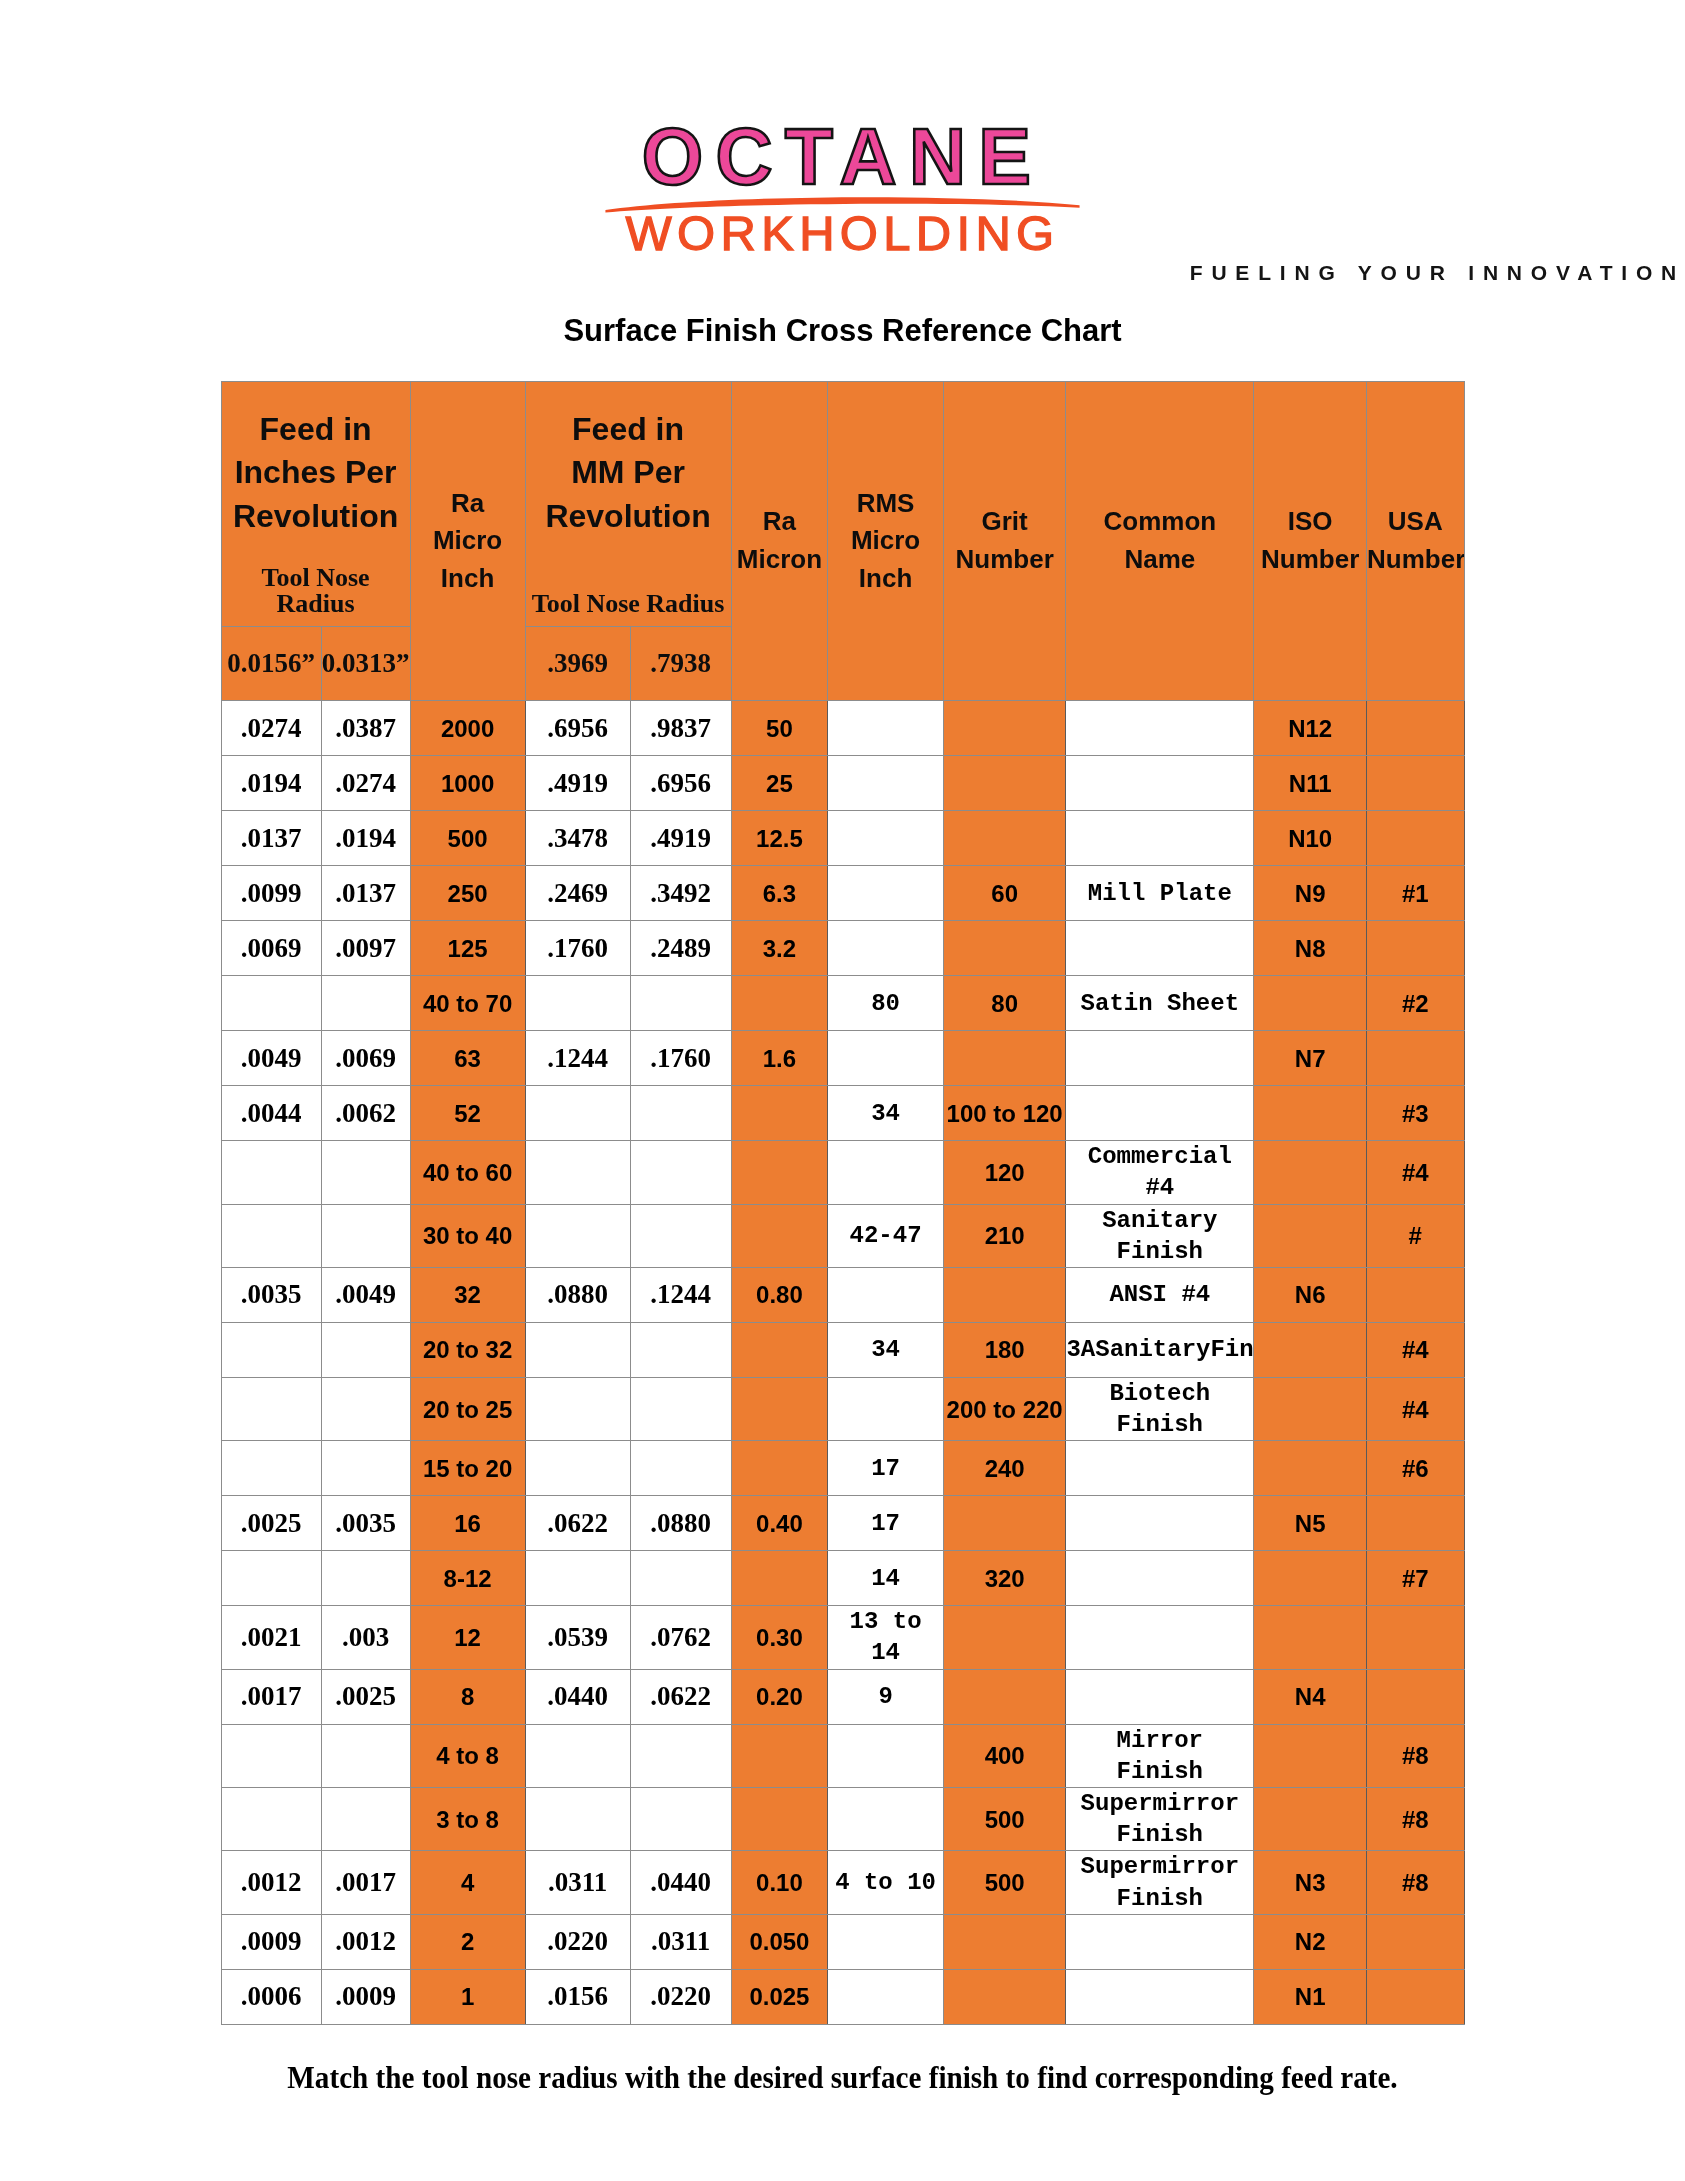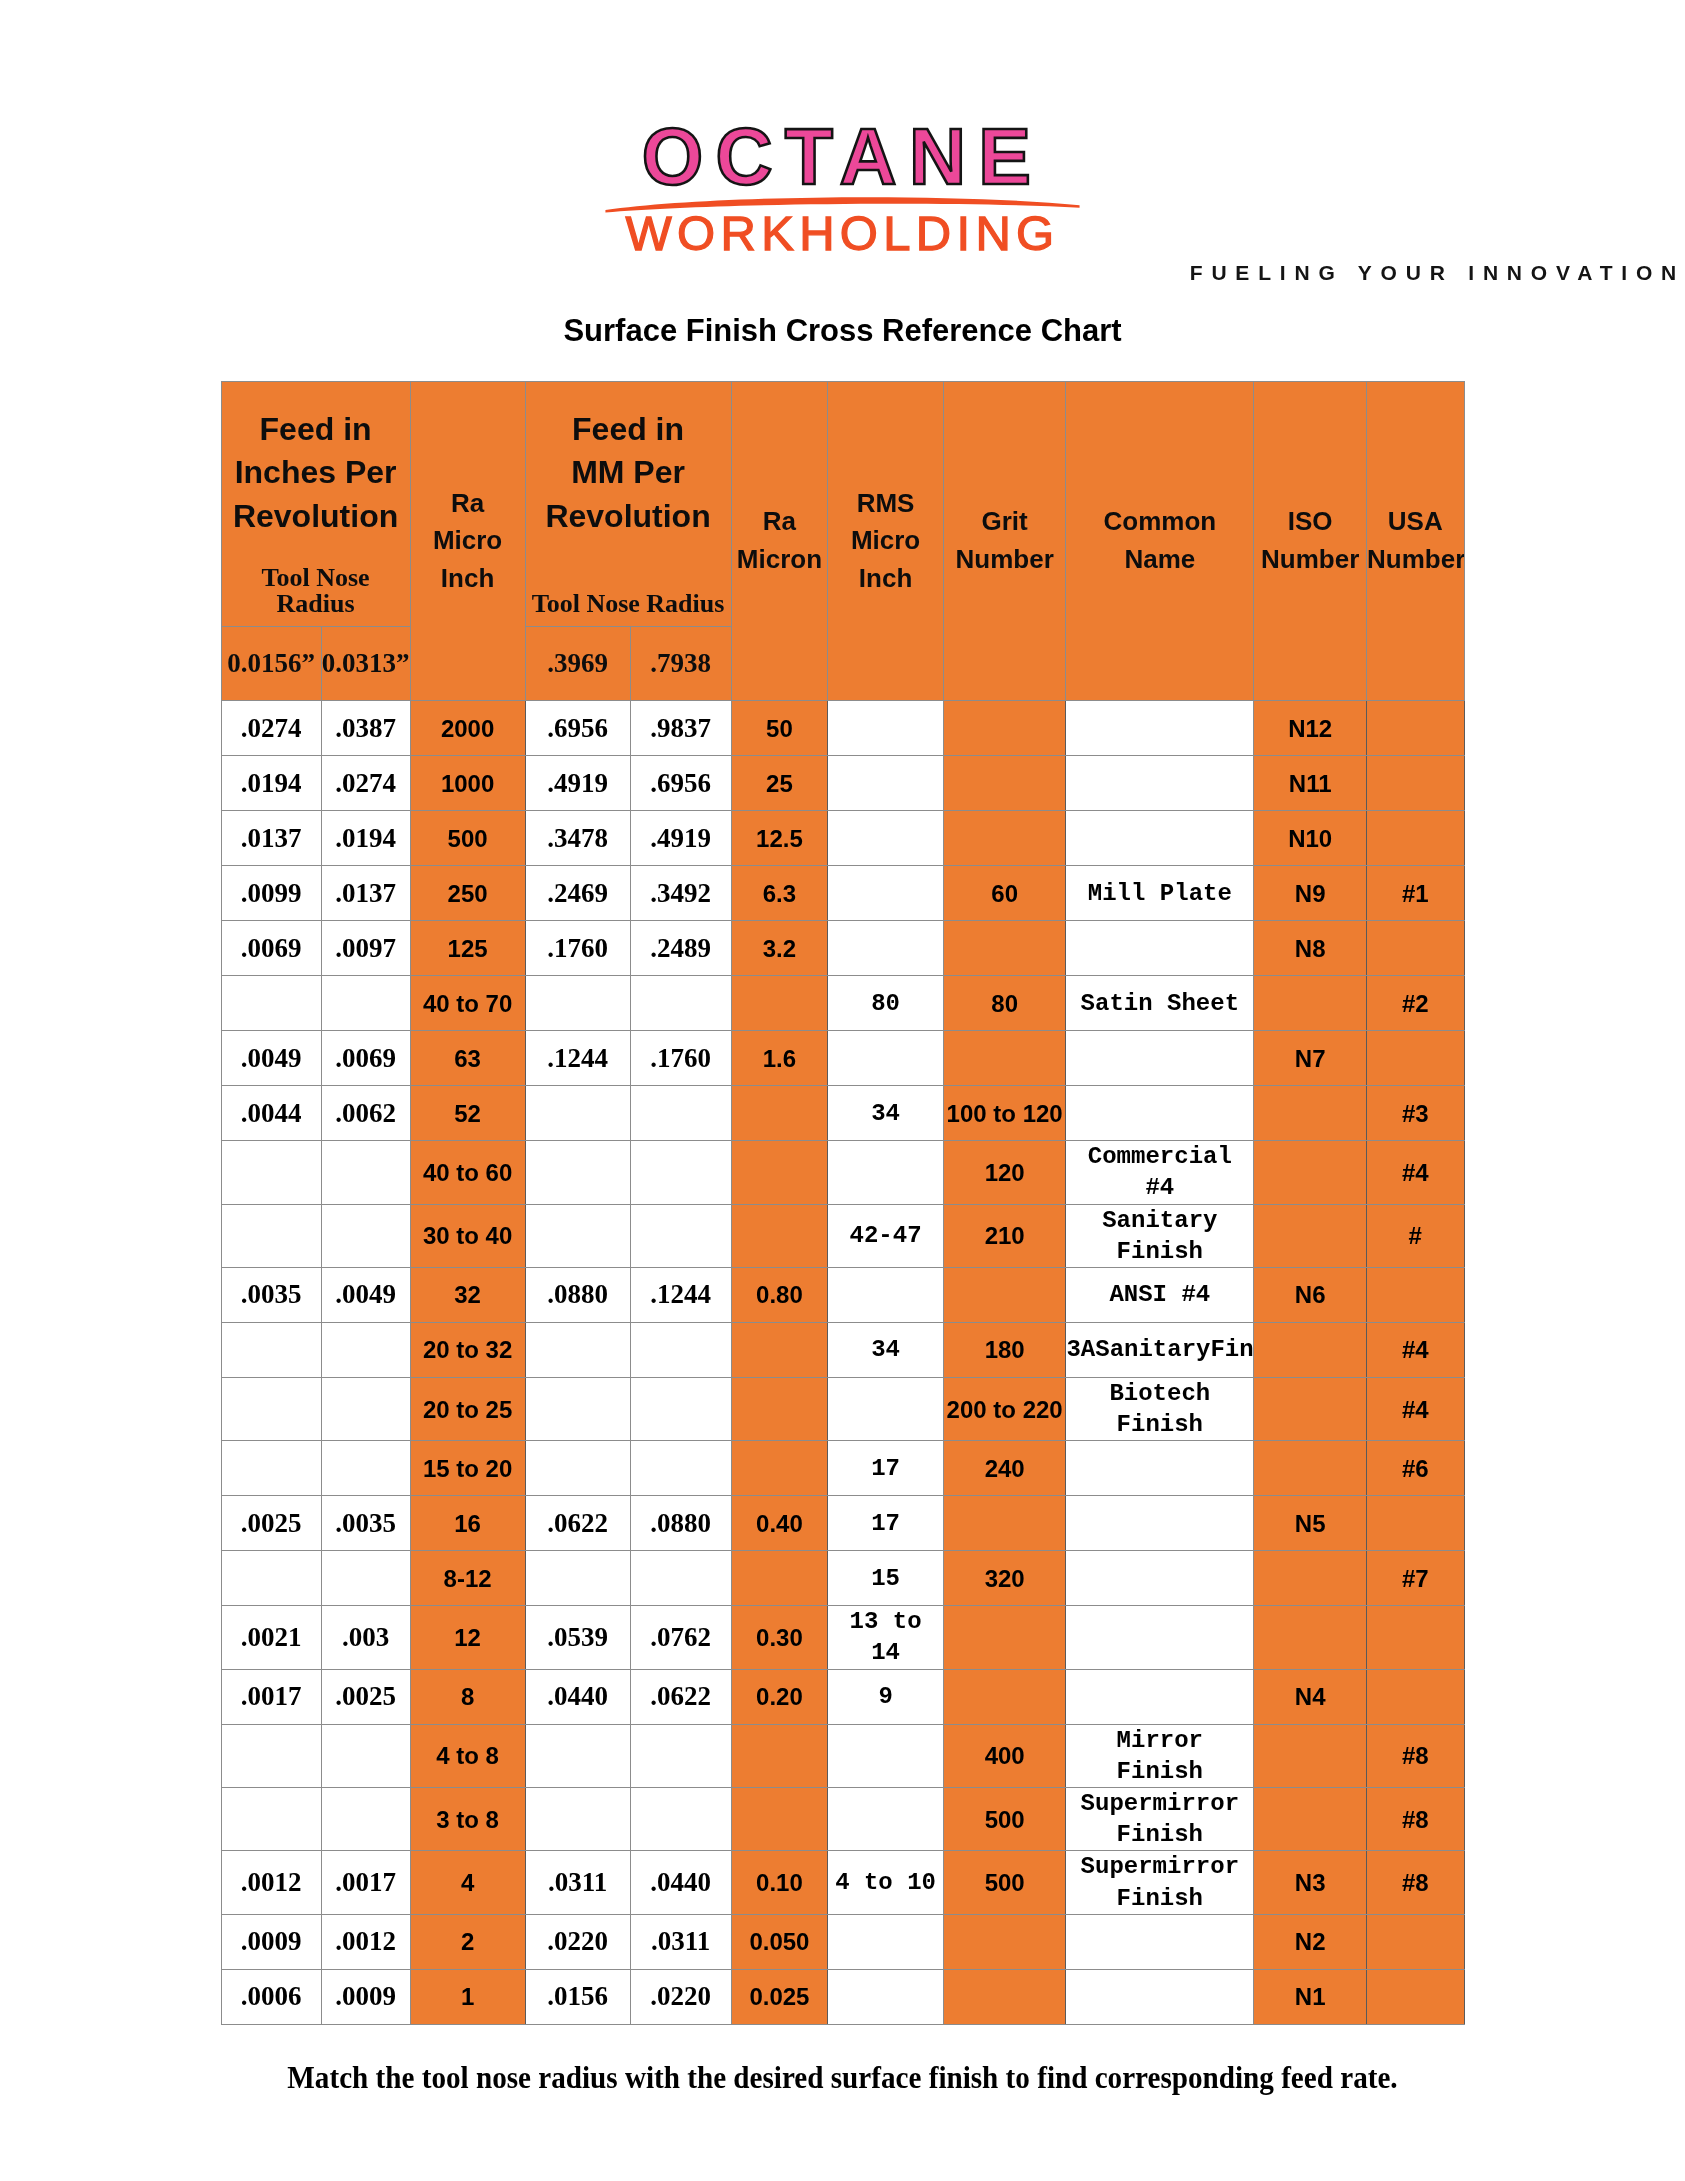--- a/index.html
+++ b/index.html
@@ -400,21 +400,21 @@
         <td class="sans-orange">N5</td>
         <td class="sans-orange"></td>
       </tr>
       <tr>
         <td class="serif-white"></td>
         <td class="serif-white"></td>
         <td class="sans-orange">8-12</td>
         <td class="serif-white"></td>
         <td class="serif-white"></td>
         <td class="sans-orange"></td>
-        <td class="sans-white">15</td>
+        <td class="sans-white">14</td>
         <td class="sans-orange">320</td>
         <td class="sans-white"></td>
         <td class="sans-orange"></td>
         <td class="sans-orange">#7</td>
       </tr>
       <tr>
         <td class="serif-white">.0021</td>
         <td class="serif-white">.003</td>
         <td class="sans-orange">12</td>
         <td class="serif-white">.0539</td>

